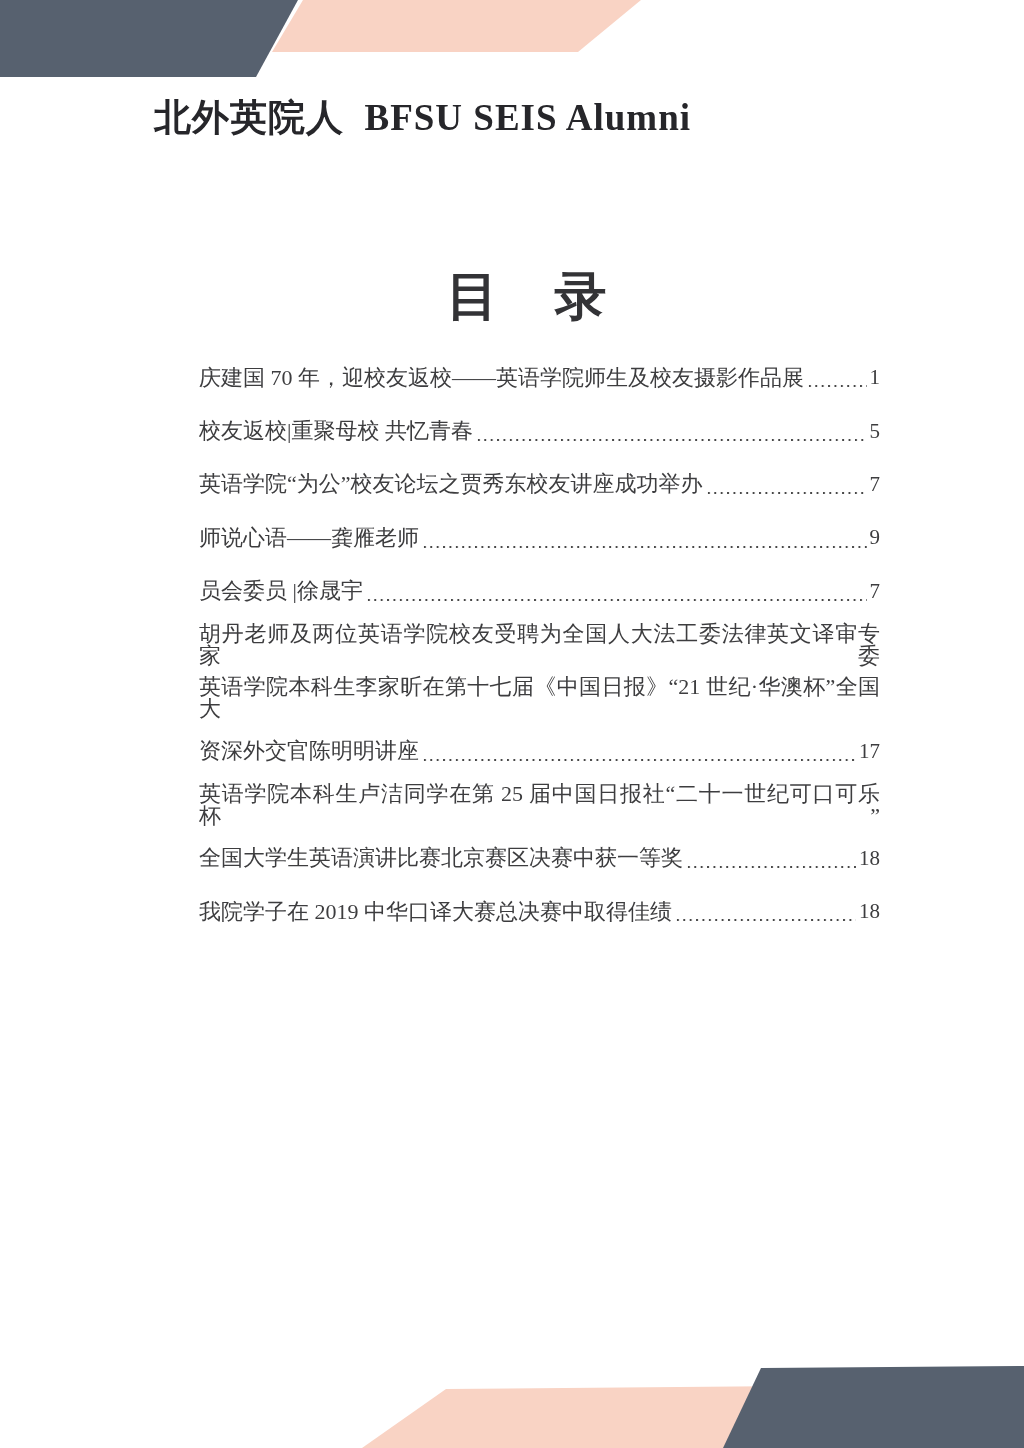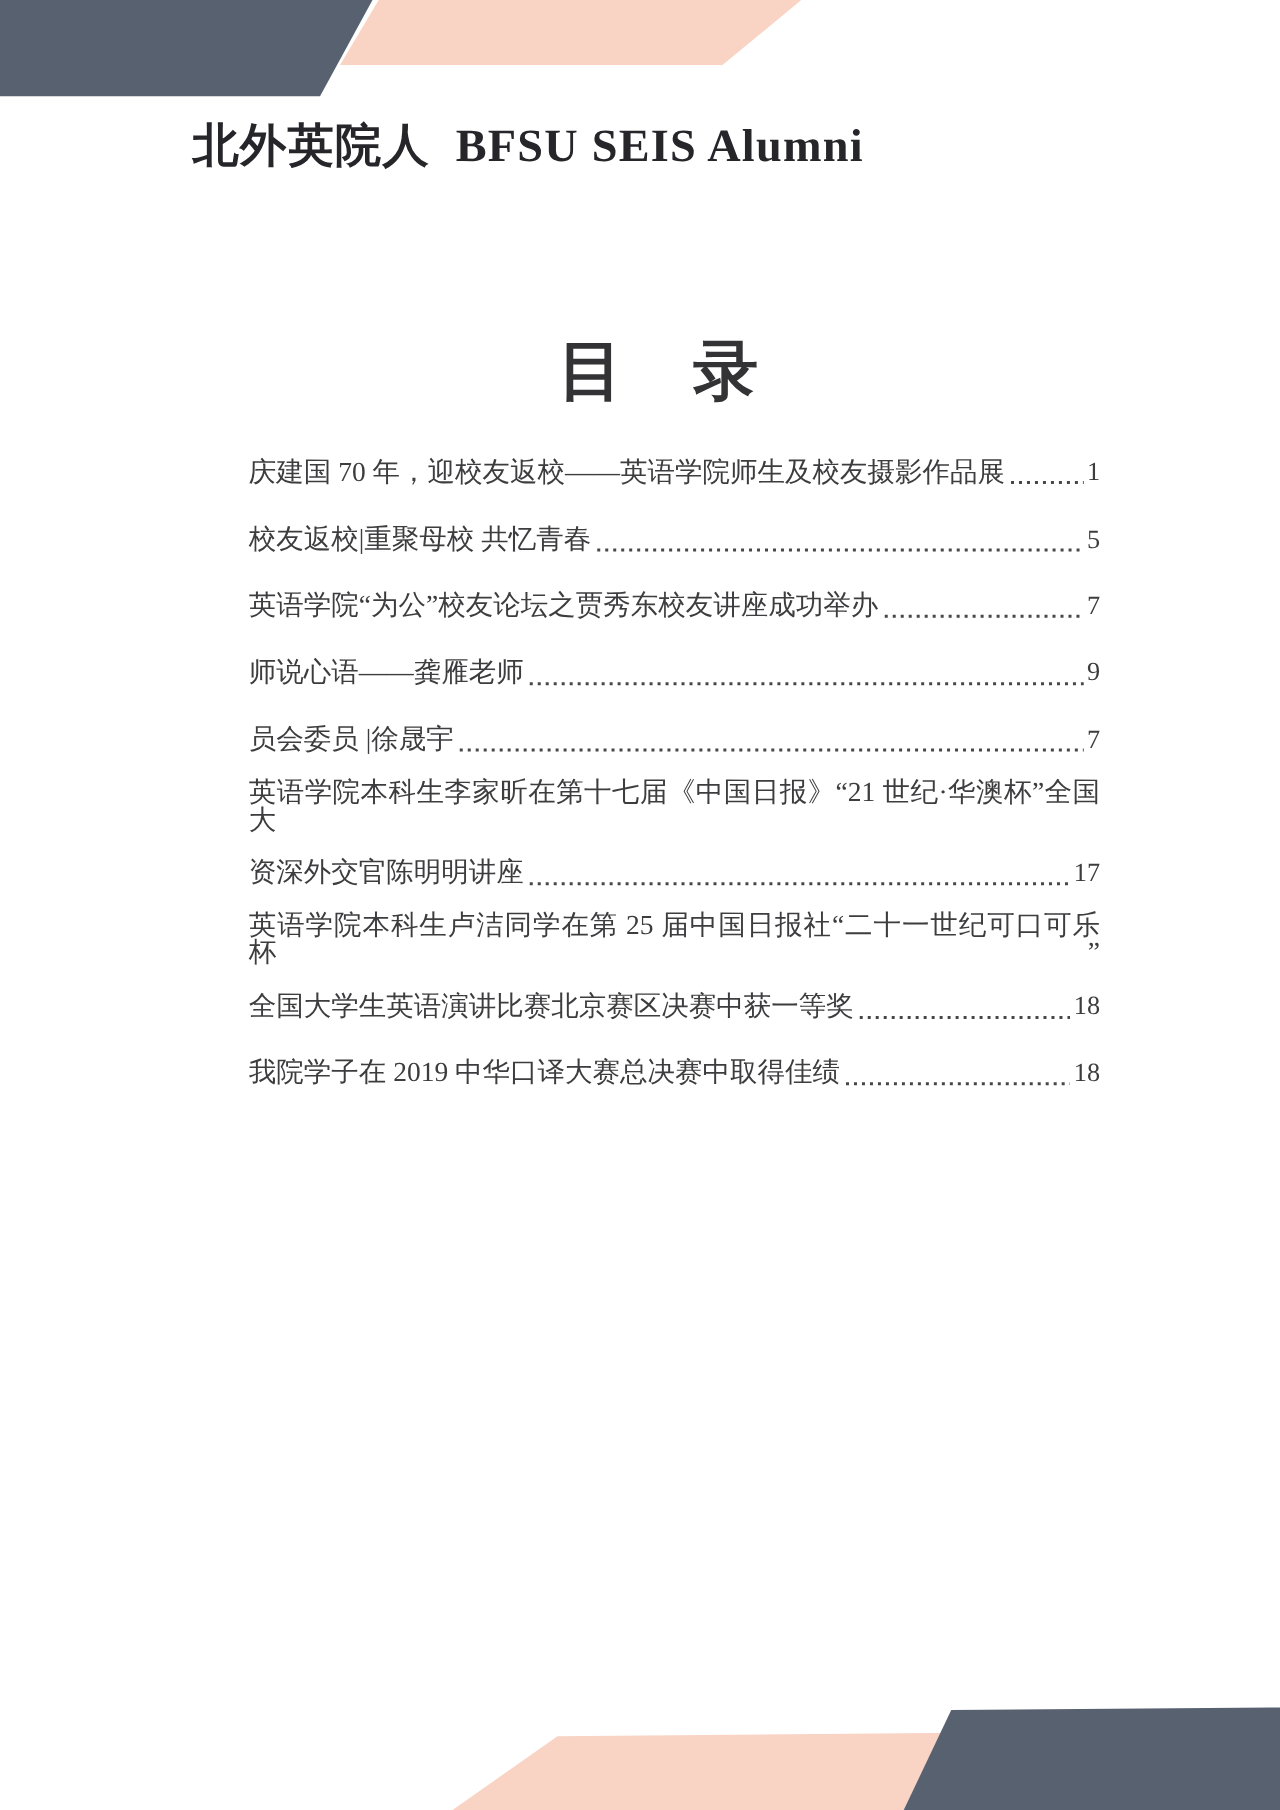--- a/index.html
+++ b/index.html
@@ -130,20 +130,24 @@
       <span class="toc-page">9</span>
     </div>
 
     <div class="toc-line">
       <span class="toc-text">员会委员 |徐晟宇</span>
       <span class="leader"></span>
       <span class="toc-page">7</span>
     </div>
 
 
+    <div class="toc-line full">
+      <span class="toc-text">胡丹老师及两位英语学院校友受聘为全国人大法工委法律英文译审专家委</span>
+
+    </div>
 
 
     <div class="toc-line full">
       <span class="toc-text">英语学院本科生李家昕在第十七届《中国日报》“21 世纪·华澳杯”全国大</span>
 
     </div>
 
     <div class="toc-line">
       <span class="toc-text">资深外交官陈明明讲座</span>
       <span class="leader"></span>

